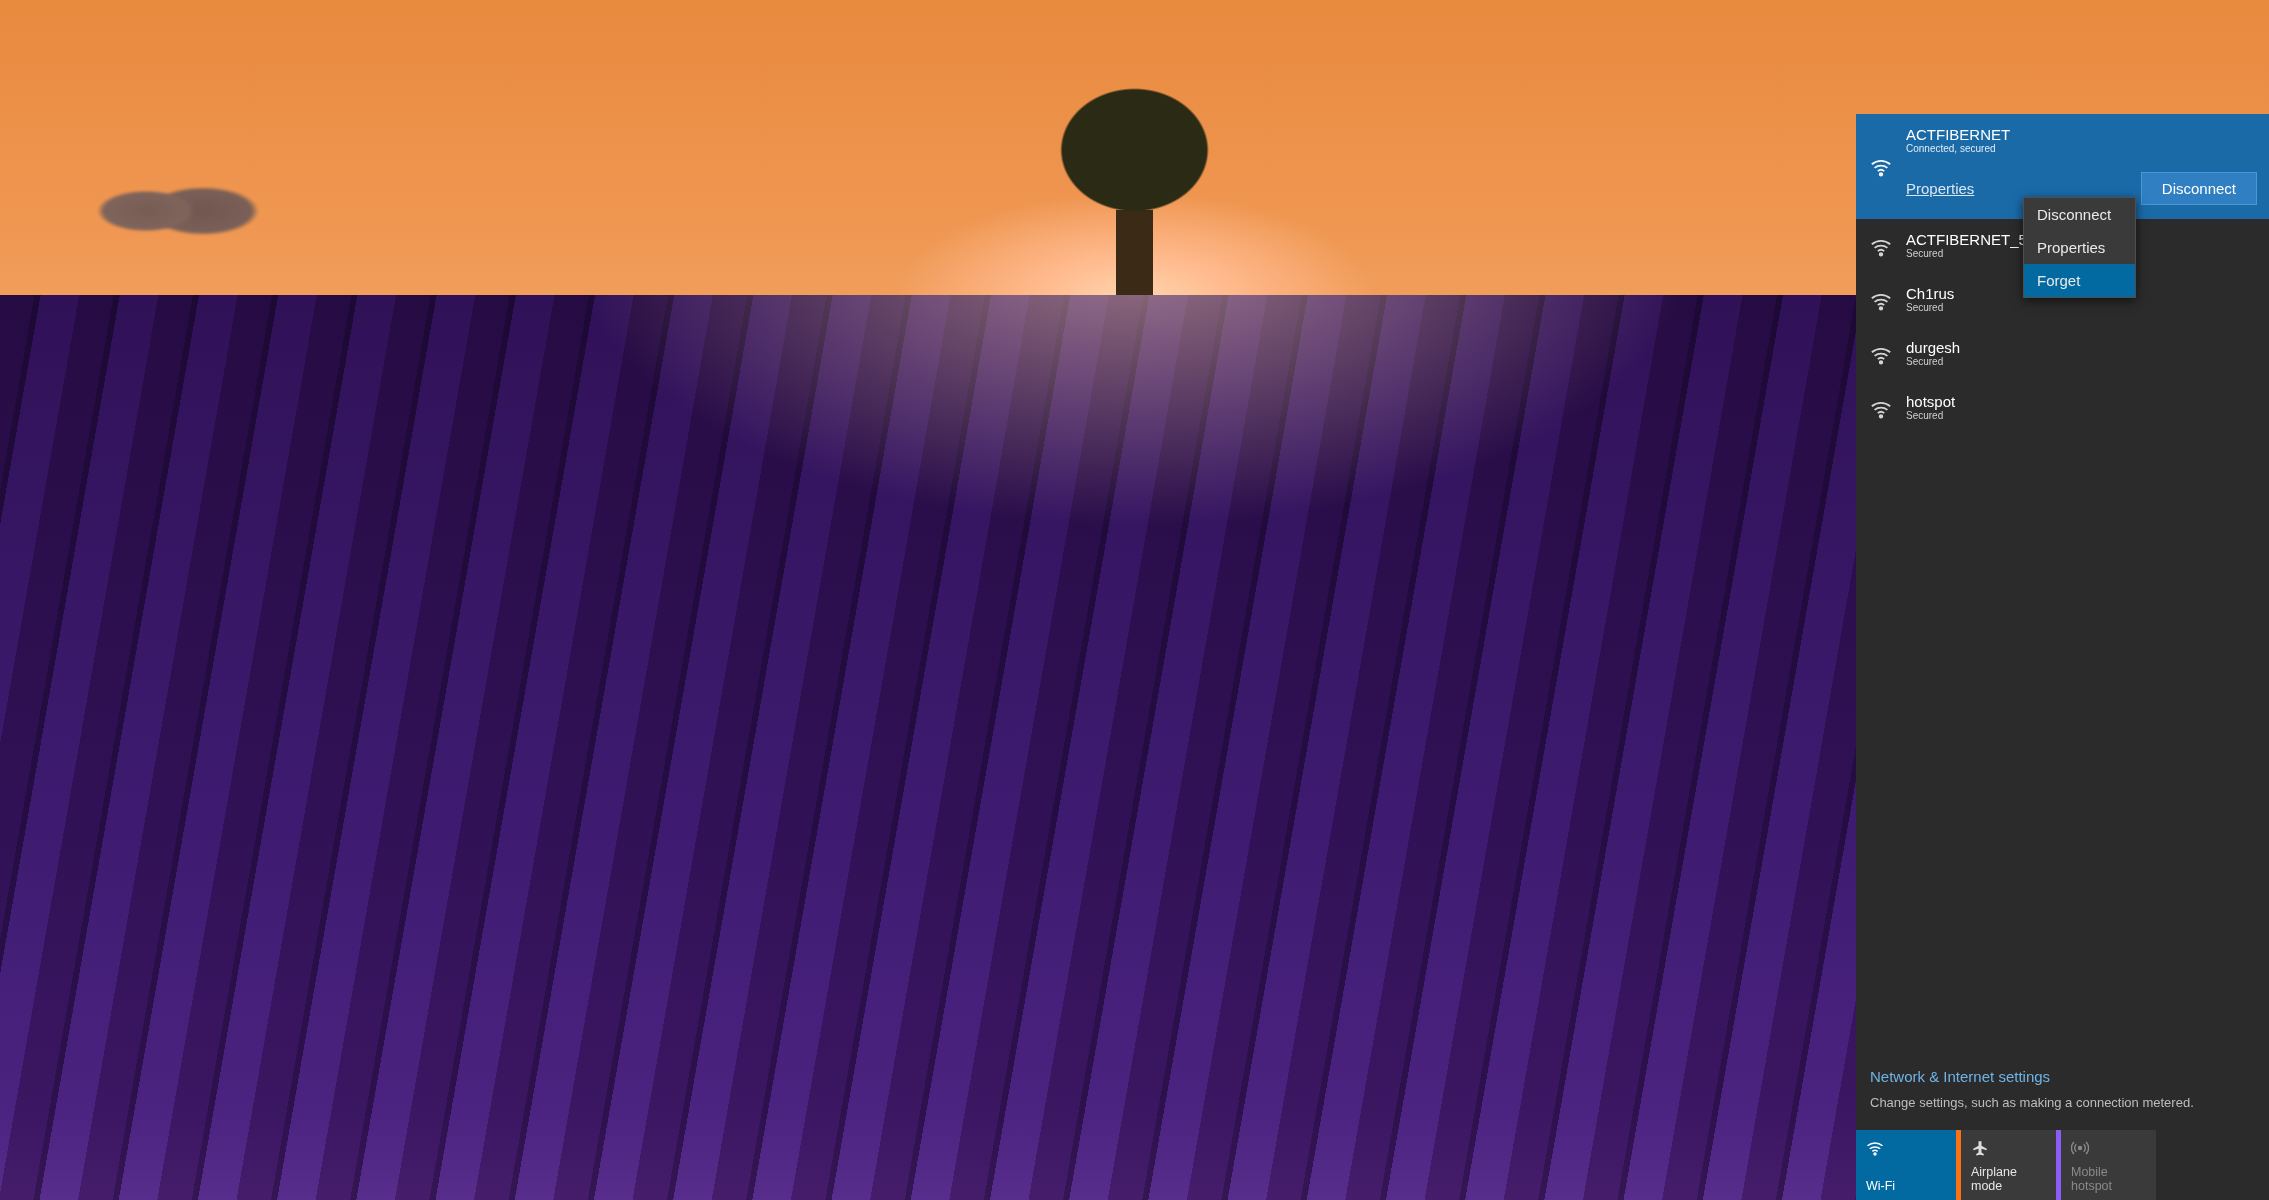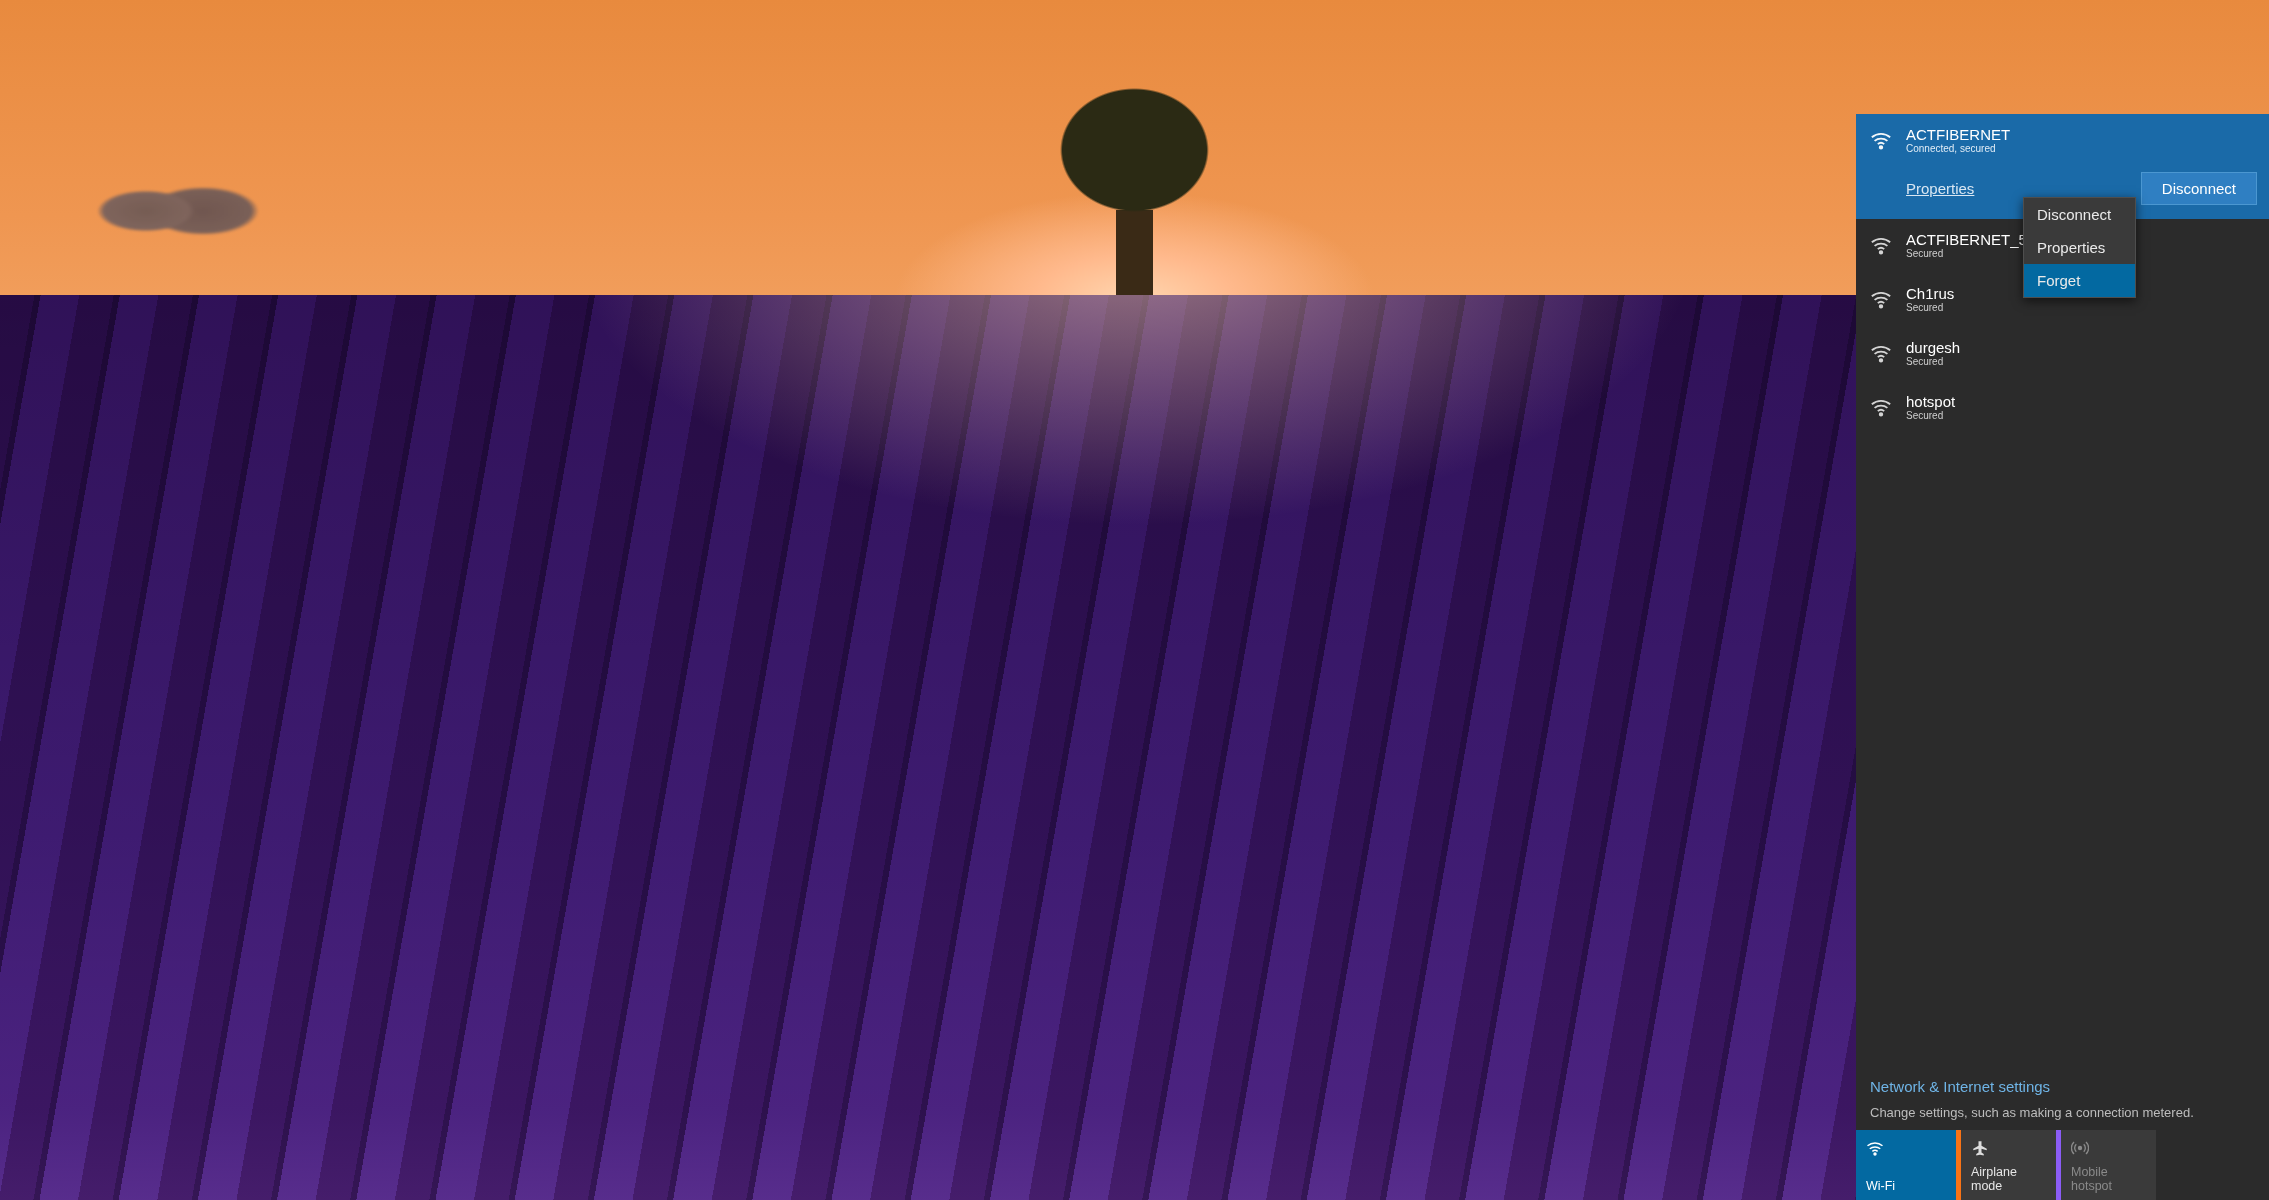--- a/index.html
+++ b/index.html
@@ -41,21 +41,21 @@
     opacity:.75; filter: blur(1px); border-radius:40px; }
 
   
   #flyout {
     position: absolute; right: 0; top: 114px; bottom: 0; width: 413px;
     background: #2b2b2b;
     display: flex; flex-direction: column;
     font-size: 15px;
   }
   .net-item {
-    display: flex; align-items: flex-start; gap: 14px;
+    display: flex; align-items: center; gap: 14px;
     padding: 12px 14px 14px 14px;
     color: #e6e6e6;
   }
   .net-item.active { background: #1a6aa8; }
   .wifi-glyph { width: 22px; height: 22px; flex: none; margin-top: 3px; color:#fff; opacity:.95; }
   .net-item:not(.active) .wifi-glyph { opacity:.8; }
   .net-text { display:flex; flex-direction:column; }
   .net-name { font-size:15px; color:#fff; }
   .net-status { font-size:10px; color:#cfcfcf; }
   .net-item.active .net-status { color:#e0ecf6; }
@@ -71,21 +71,21 @@
   
   #ctx {
     position:absolute; right:133px; top:83px; width:113px;
     background:#3a3a3a; border:1px solid #4e4e4e; box-shadow:0 3px 10px rgba(0,0,0,.6);
     z-index:10;
   }
   #ctx .mi { padding:8px 13px; color:#eaeaea; font-size:15px; }
   #ctx .mi.hover { background:#0369a1; }
 
   
-  #settings-block { margin-top:auto; padding:12px 14px 10px 14px; }
+  #settings-block { margin-top:auto; padding:12px 14px 20px 14px; }
   #settings-title { color:#6fb4e6; font-size:15px; }
   #settings-sub { color:#bdbdbd; font-size:13px; margin-top:10px; }
 
   
   #tiles { display:flex; }
   .tile { width:100px; height:70px; padding:9px 10px 7px 10px; display:flex; flex-direction:column; justify-content:space-between; }
   .tile .ticon { width:18px; height:18px; color:#dcdcdc; }
   .tile .tlabel { font-size:12.5px; color:#e6e6e6; }
   .tile.wifi { background:#0369a1; }
   .tile.wifi .ticon, .tile.wifi .tlabel { color:#fff; }

